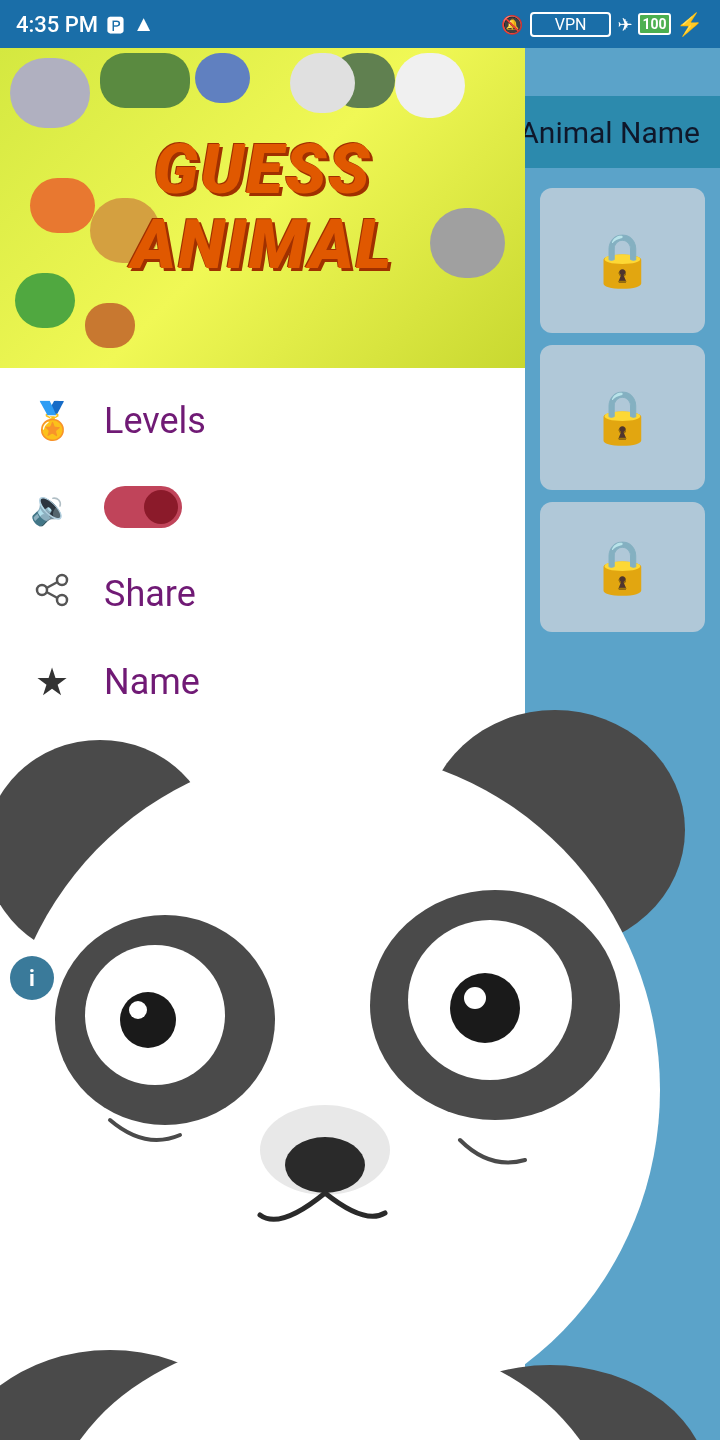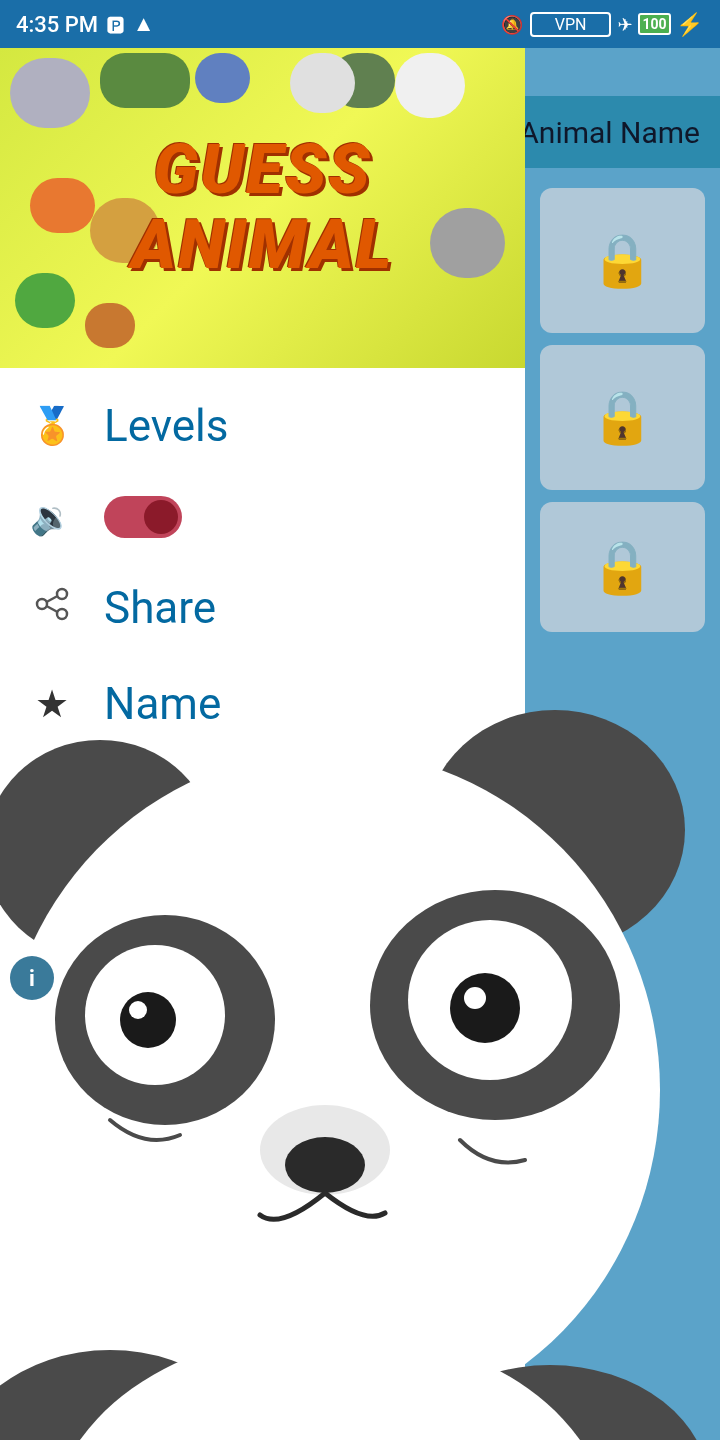--- a/index.html
+++ b/index.html
@@ -176,22 +176,22 @@
       position: relative;
     }
     .menu-icon {
       font-size: 36px;
       color: #555;
       width: 44px;
       text-align: center;
       flex-shrink: 0;
     }
     .menu-label {
-      font-size: 44px;
-      color: #0369a1;
+      font-size: 36px;
+      color: #701a75;
       flex: 1;
     }
 
     
     .toggle-switch {
       width: 78px;
       height: 42px;
       background: #c0445a;
       border-radius: 21px;
       position: relative;

